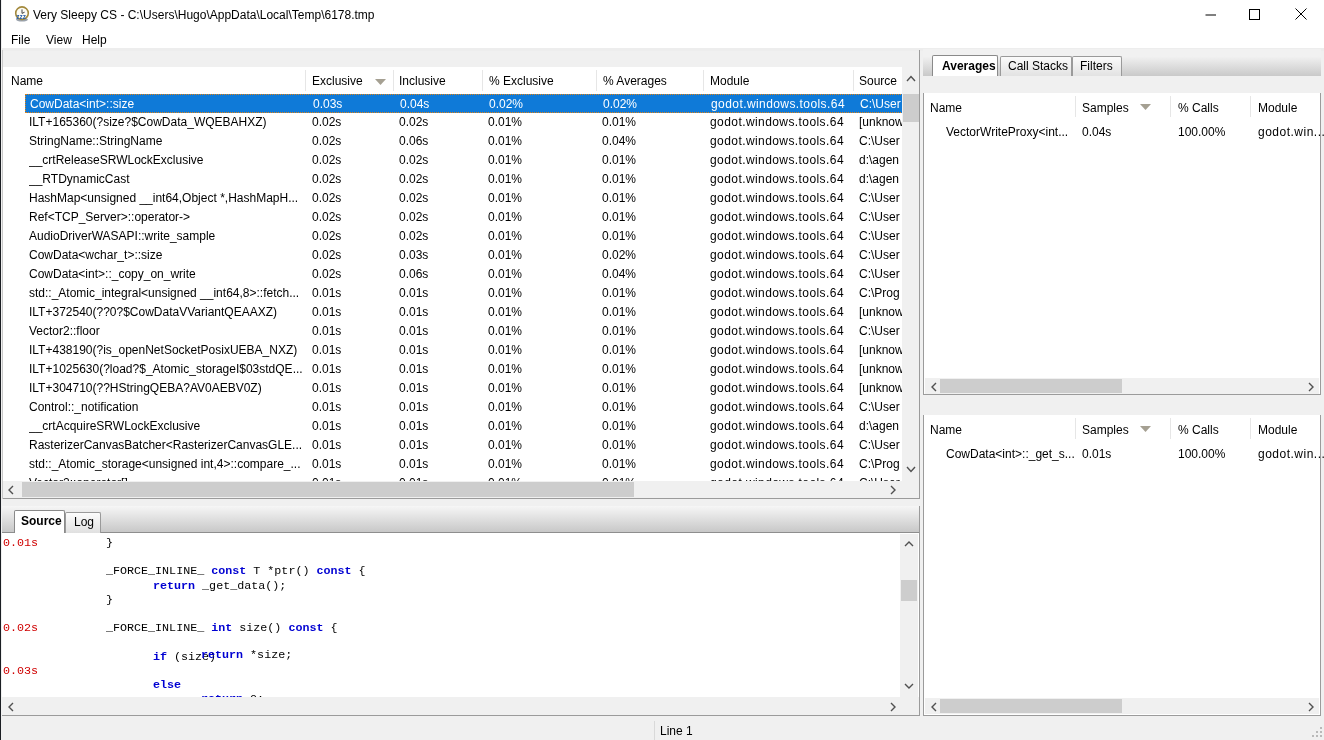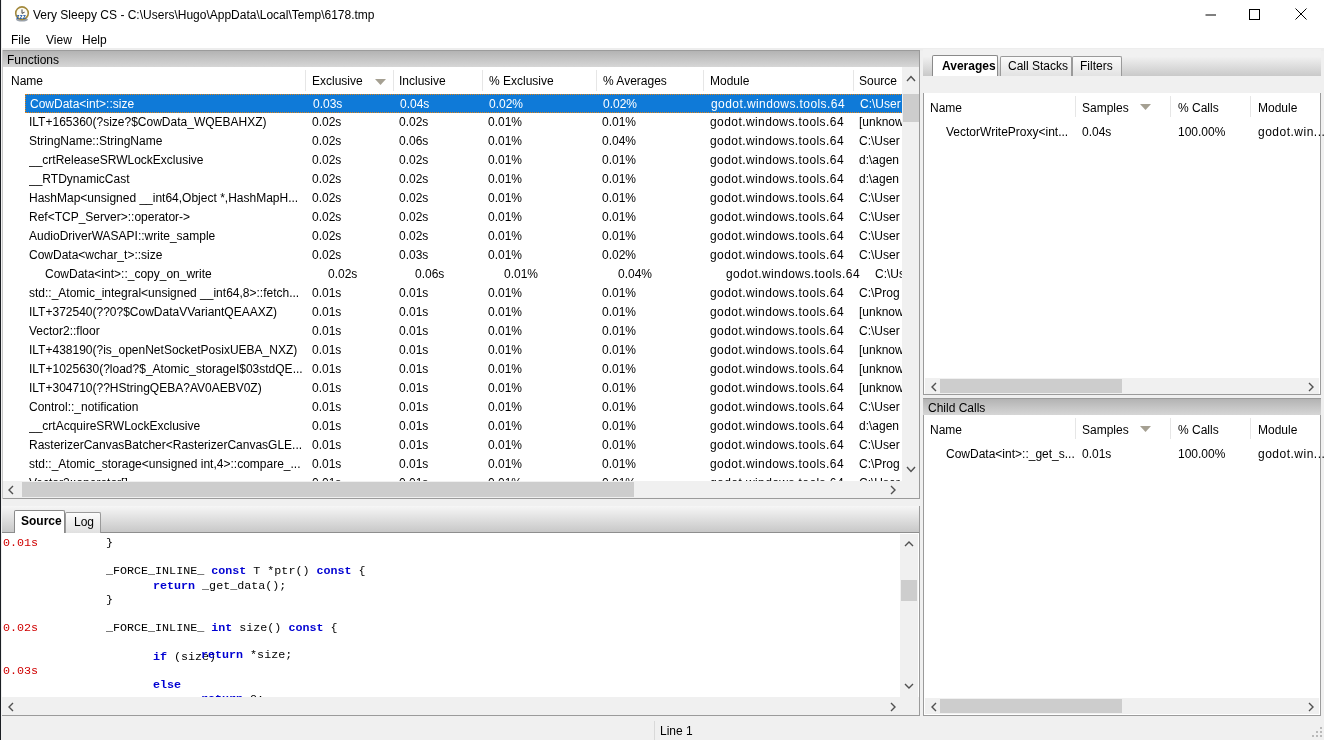--- a/index.html
+++ b/index.html
@@ -38,23 +38,20 @@
       <line x1="0.5" y1="0.5" x2="11.5" y2="11.5" stroke="#000" stroke-width="1"></line>
       <line x1="11.5" y1="0.5" x2="0.5" y2="11.5" stroke="#000" stroke-width="1"></line>
     </svg>
 
 <div class="a" style="left:1px;top:30px;width:1323px;height:18px;background:#fff"></div>
 <div class="a" style="left:10px;top:33px">File</div>
 <div class="a" style="left:45px;top:33px">View</div>
 <div class="a" style="left:81px;top:33px">Help</div>
 <div class="a" style="left:1px;top:48px;width:1323px;height:3px;background:#ededed"></div>
 
-<div class="a cap" style="left:1px;top:50px;width:918px;height:17px">
-      <span>Functions</span>
-    </div>
 <div class="a" style="left:1px;top:67px;width:918px;height:431px;background:#fff"></div>
 
 <div class="a" style="left:1px;top:67px;width:900px;height:27px;background:#fff">
   <div class="hsep" style="left:303px"></div>
   <div class="hsep" style="left:391px"></div>
   <div class="hsep" style="left:480px"></div>
   <div class="hsep" style="left:594px"></div>
   <div class="hsep" style="left:701px"></div>
   <div class="hsep" style="left:851px"></div>
   <span class="a" style="left:9px;top:7px">Name</span>
@@ -144,21 +141,21 @@
       </div>
       <div class="row" style="position:absolute;left:0;top:152px;width:901px;height:19px">
         <span style="left:27px;width:274px">CowData&lt;wchar_t&gt;::size</span>
         <span style="left:310px">0.02s</span>
         <span style="left:397px">0.03s</span>
         <span style="left:486px">0.01%</span>
         <span style="left:600px">0.02%</span>
         <span style="left:708px;letter-spacing:.42px">godot.windows.tools.64</span>
         <span style="left:857px;width:43px">C:\User</span>
       </div>
-      <div class="row" style="position:absolute;left:16px;top:171px;width:901px;height:19px">
+      <div class="row" style="position:absolute;left:0;top:171px;width:901px;height:19px">
         <span style="left:27px;width:274px">CowData&lt;int&gt;::_copy_on_write</span>
         <span style="left:310px">0.02s</span>
         <span style="left:397px">0.06s</span>
         <span style="left:486px">0.01%</span>
         <span style="left:600px">0.04%</span>
         <span style="left:708px;letter-spacing:.42px">godot.windows.tools.64</span>
         <span style="left:857px;width:43px">C:\User</span>
       </div>
       <div class="row" style="position:absolute;left:0;top:190px;width:901px;height:19px">
         <span style="left:27px;width:274px">std::_Atomic_integral&lt;unsigned __int64,8&gt;::fetch...</span>
@@ -356,23 +353,20 @@
    <svg class="a" style="left:6px;top:4px" width="6" height="10">
           <polyline points="5,1 1,5 5,9" fill="none" stroke="#505050" stroke-width="1.4"></polyline>
         </svg>
    <div class="thumb" style="left:15px;top:1px;width:182px;height:14px"></div>
    <svg class="a" style="left:383px;top:4px" width="6" height="10">
           <polyline points="1,1 5,5 1,9" fill="none" stroke="#505050" stroke-width="1.4"></polyline>
         </svg>
   </div>
     </div>
 
-<div class="a cap" style="left:922px;top:398px;width:398px;height:17px">
-      <span>Child Calls</span>
-    </div>
 <div class="a" style="left:922px;top:415px;width:398px;height:301px;background:#fff;border-left:1px solid #9b9b9b;border-right:1px solid #9b9b9b;border-bottom:1px solid #9b9b9b;box-sizing:border-box" id="ccalls">
       <div class="hsep" style="left:151px;top:3px"></div>
  <div class="hsep" style="left:246px;top:3px"></div>
  <div class="hsep" style="left:326px;top:3px"></div>
  <span class="a" style="left:6px;top:8px">Name</span>
  <span class="a" style="left:158px;top:8px">Samples</span>
  <svg class="a" style="left:216px;top:11px" width="11" height="6">
         <polygon points="0,0 11,0 5.5,6" fill="#a5a092"></polygon>
       </svg>
  <span class="a" style="left:254px;top:8px">% Calls</span>

